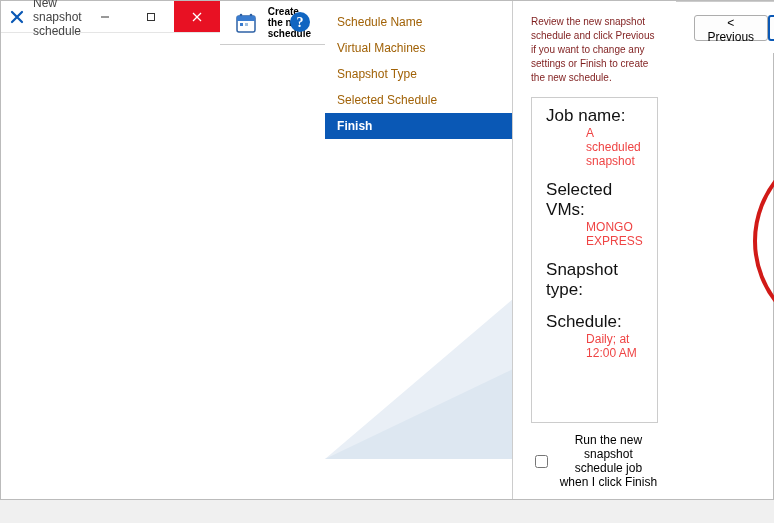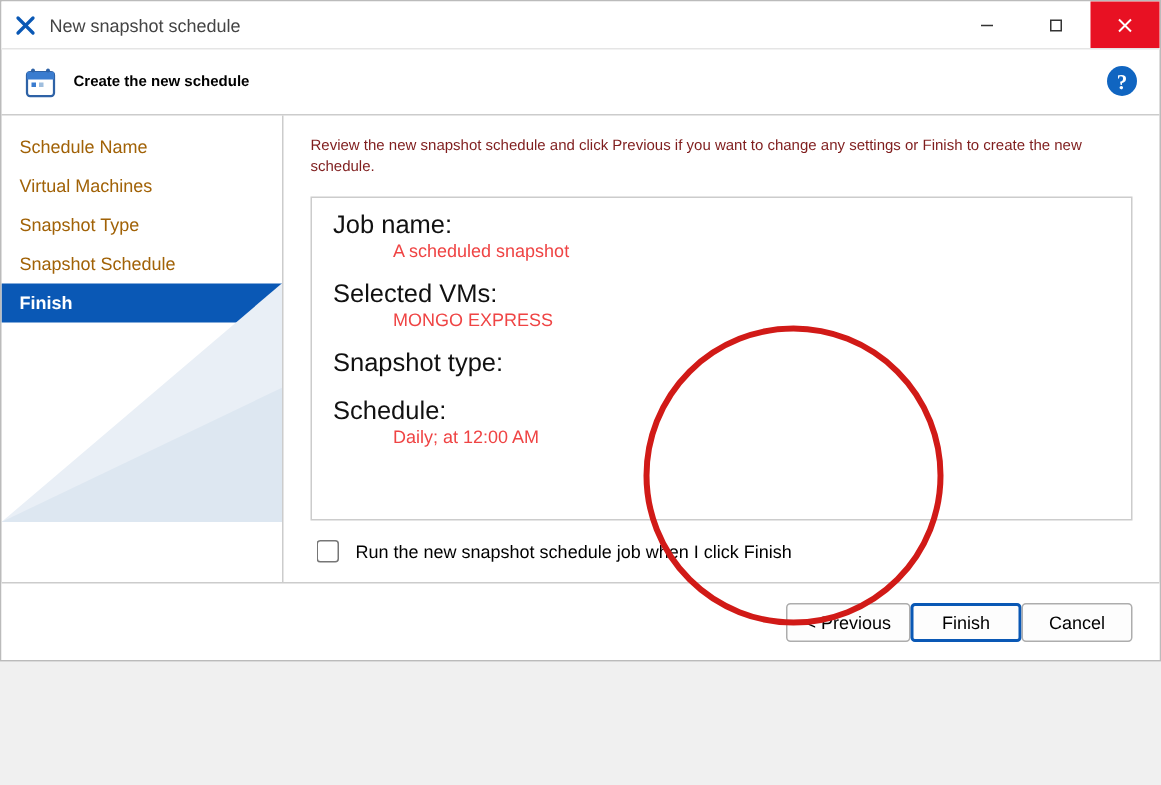--- a/index.html
+++ b/index.html
@@ -5,25 +5,24 @@
   * { box-sizing: border-box; }
   body {
     margin: 0;
     font-family: "Segoe UI", Tahoma, sans-serif;
     font-size: 12px;
     background: #f0f0f0;
     color: #000;
   }
   .window {
     width: 774px;
-    height: 441px;
+    height: 500px;
     background: #fff;
     border: 1px solid #bbb;
     display: flex;
-    flex-direction: column;
     position: relative;
     margin: 0;
   }
   .titlebar {
     height: 32px;
     background: #fff;
     display: flex;
     align-items: center;
     padding-left: 8px;
     border-bottom: 1px solid #e5e5e5;
@@ -266,21 +265,21 @@
 
     <div class="sidebar">
       <svg class="sidebar-backdrop" viewBox="0 0 188 200" preserveAspectRatio="xMidYMax slice">
         <polygon points="0,200 188,40 188,200" fill="#e9eff6"></polygon>
         <polygon points="0,200 188,110 188,200" fill="#dde7f1"></polygon>
       </svg>
       <div class="nav-list">
         <div class="nav-item">Schedule Name</div>
         <div class="nav-item">Virtual Machines</div>
         <div class="nav-item">Snapshot Type</div>
-        <div class="nav-item">Snapshot Schedule</div>
+        <div class="nav-item">Selected Schedule</div>
         <div class="nav-item active">Finish</div>
       </div>
     </div>
 
     <div class="content">
       <div class="instruction">Review the new snapshot schedule and click Previous if you want to change any settings or Finish to create the new schedule.</div>
 
       <div class="summary">
         <div class="summary-group">
           <div class="summary-label">Job name:</div>

